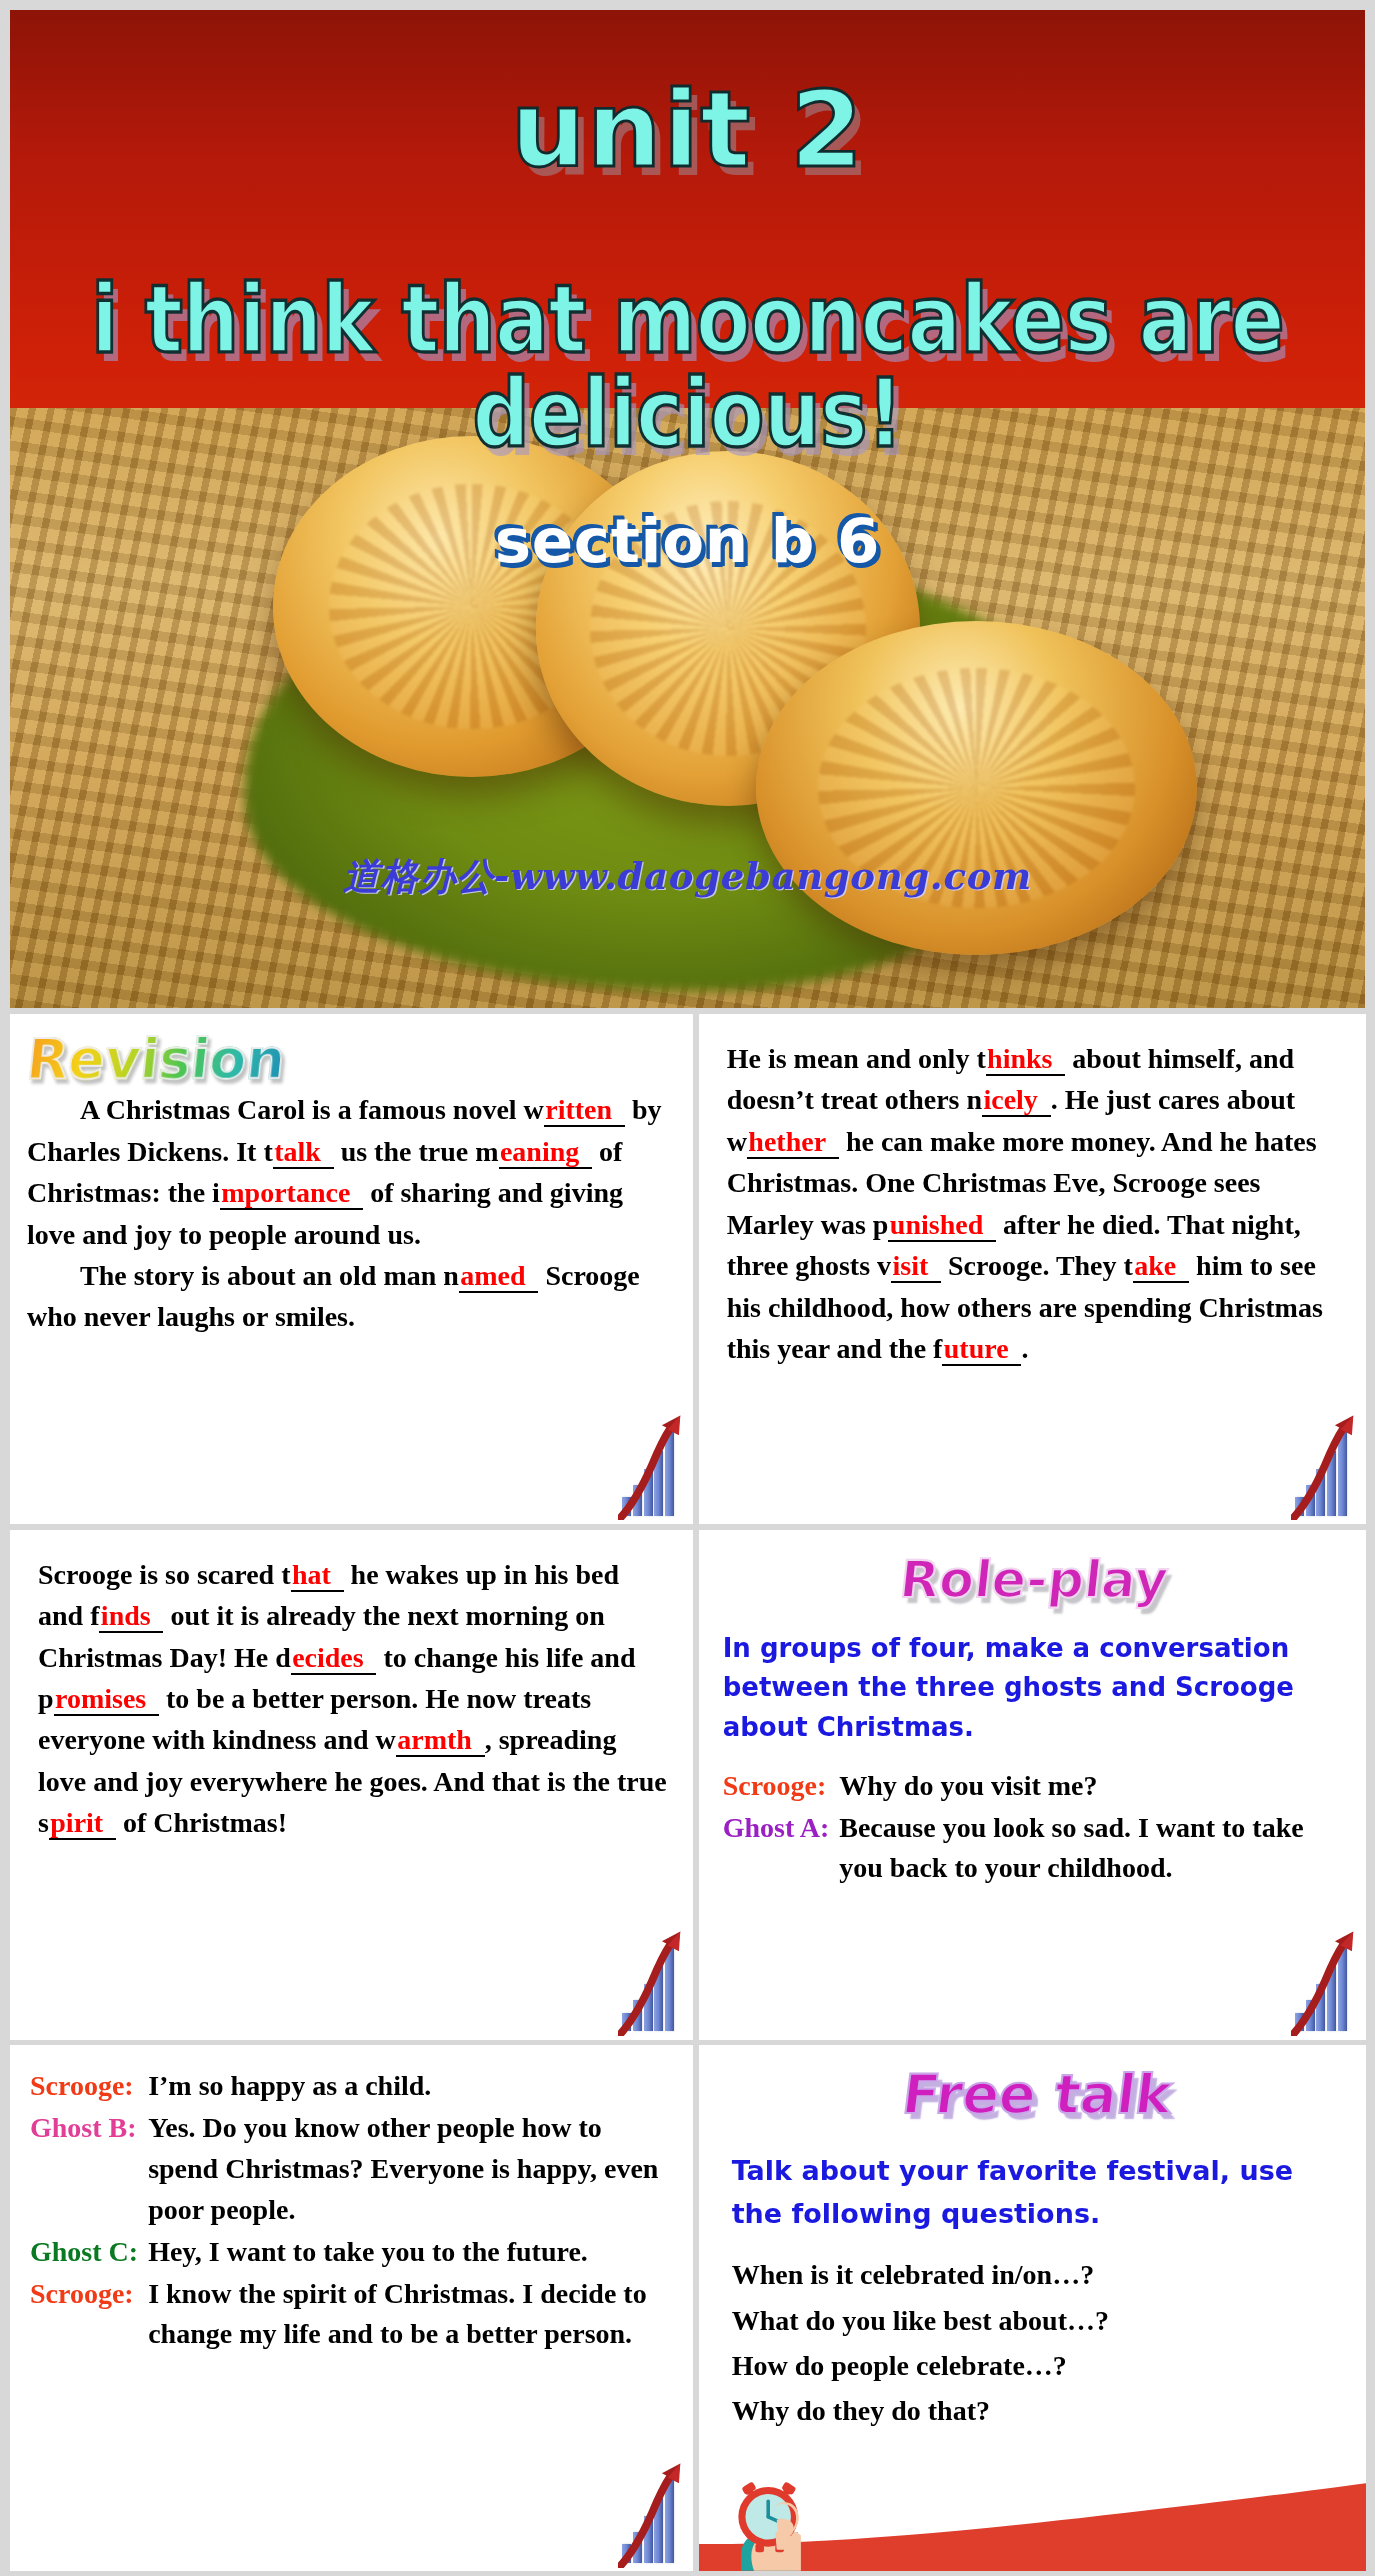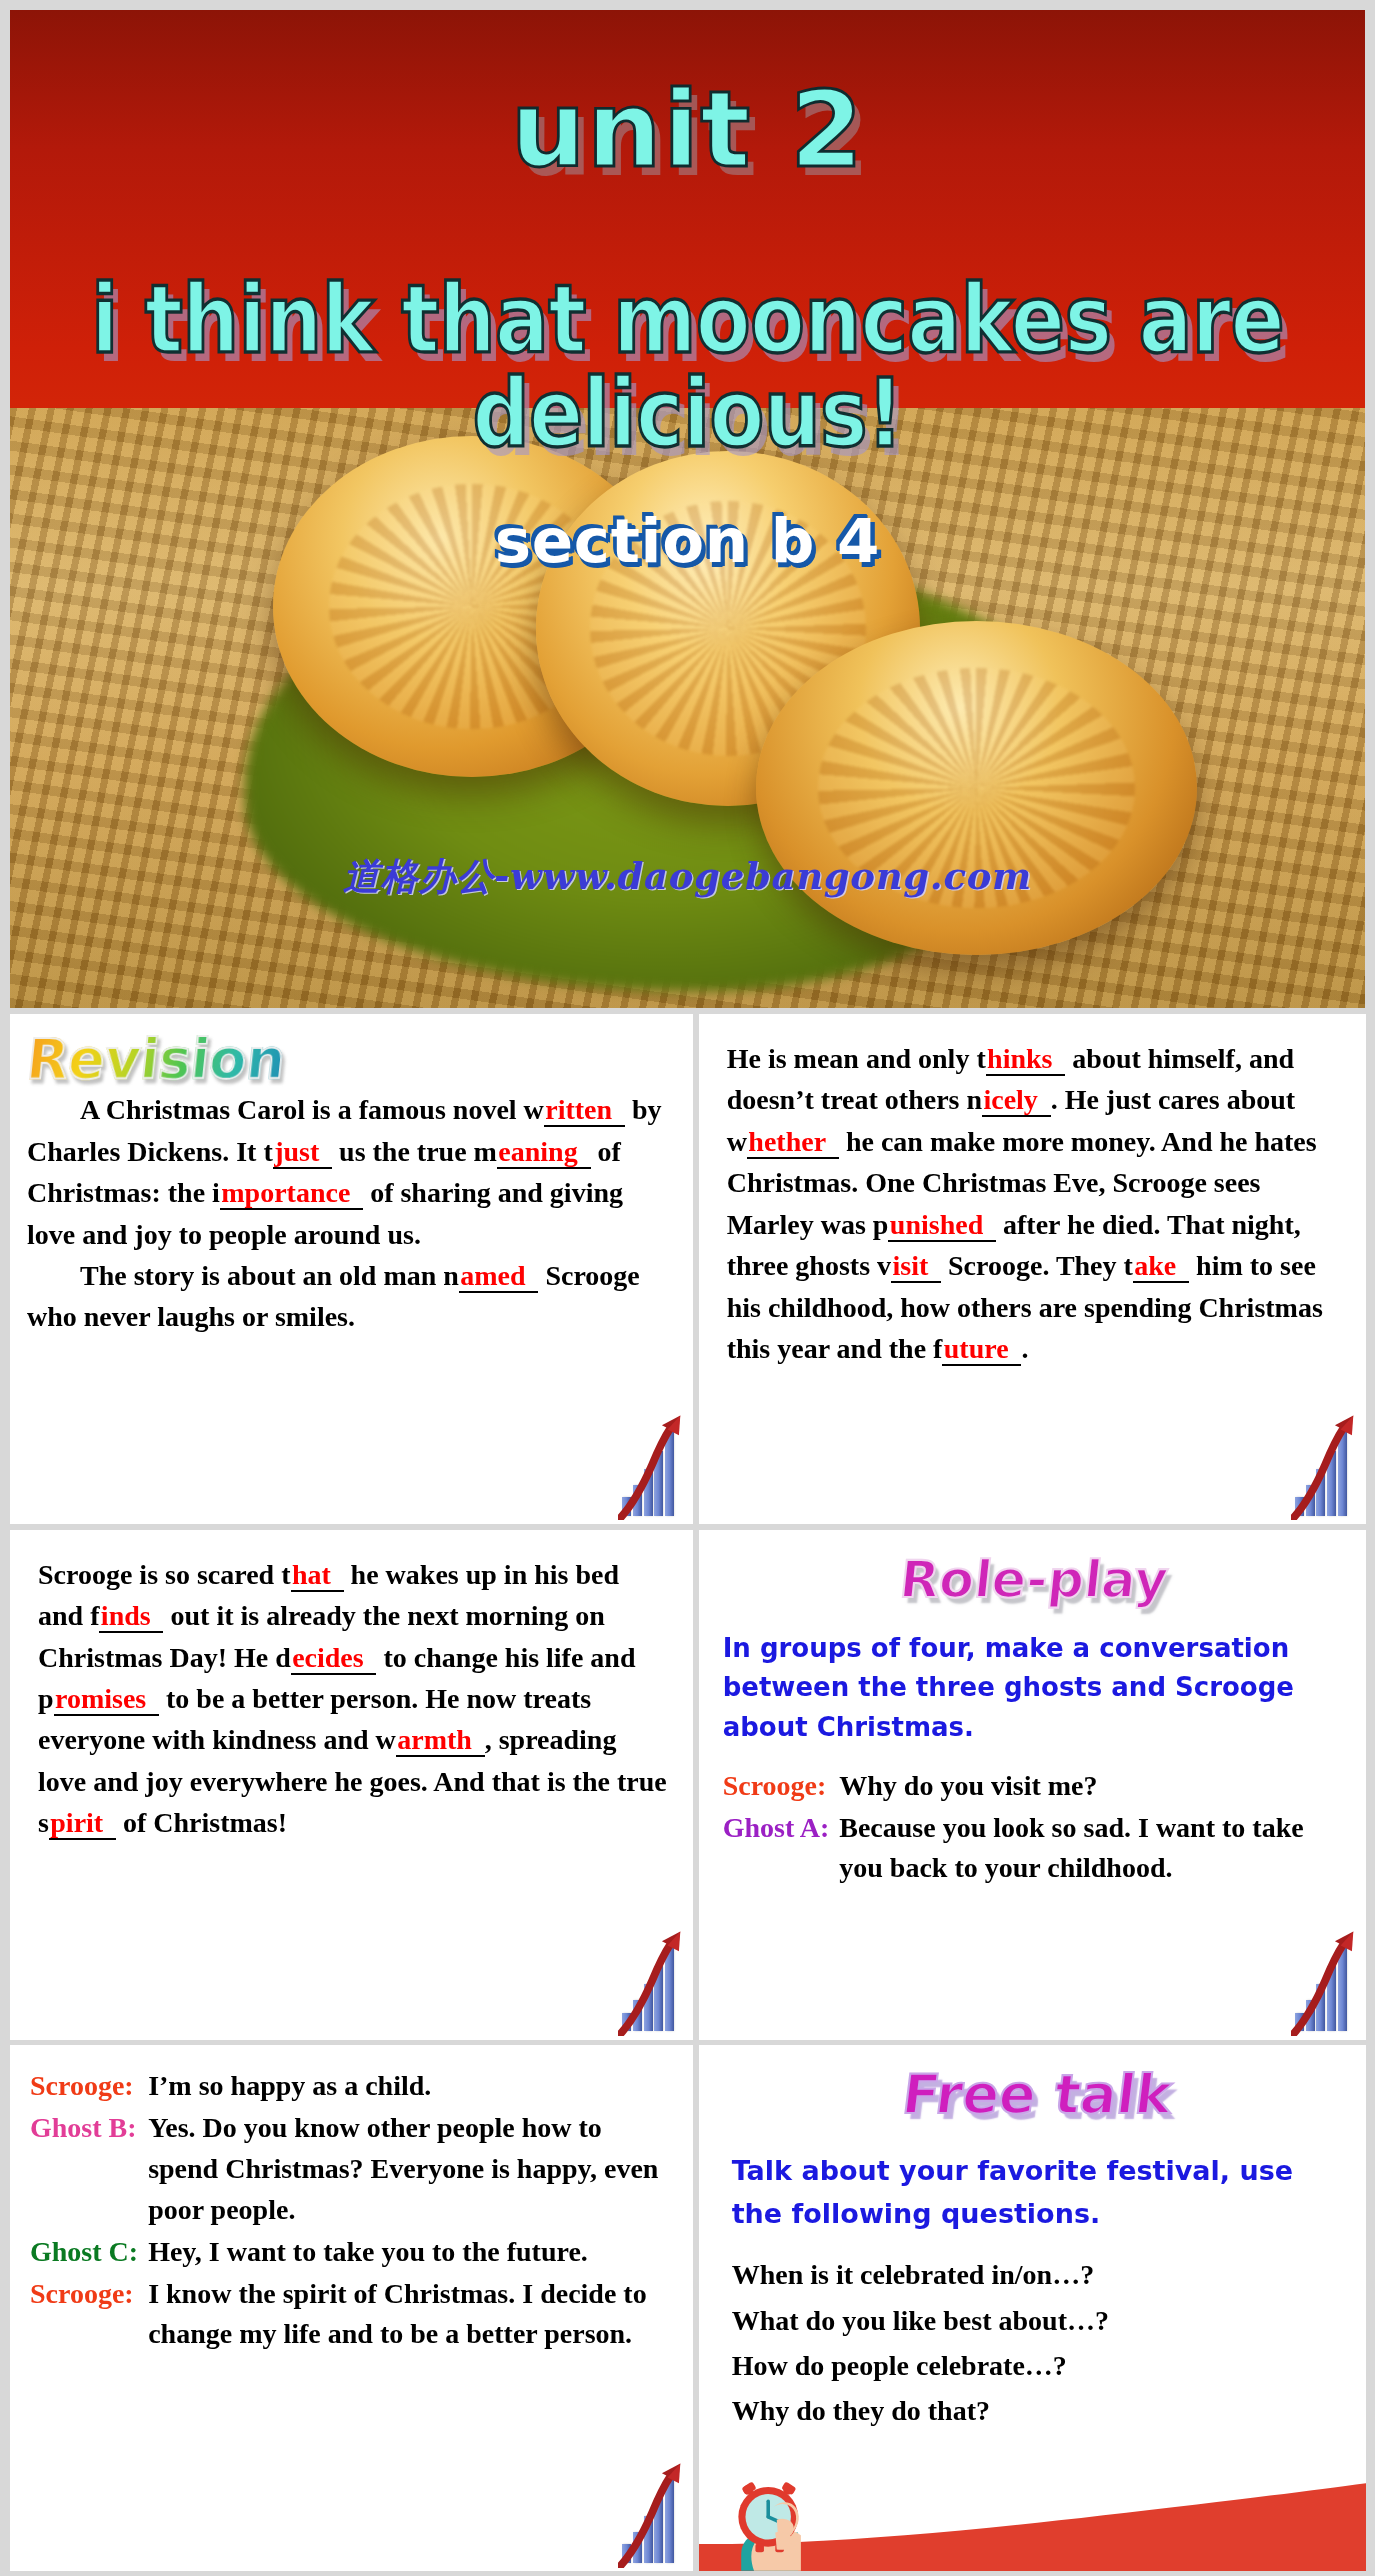--- a/index.html
+++ b/index.html
@@ -214,32 +214,32 @@
 <div class="hero">
   <div class="hero-basket"></div>
   <div class="hero-leaf"></div>
   <div class="cake c1"></div>
   <div class="cake c2"></div>
   <div class="cake c3"></div>
 
   <div class="hero-title">unit 2</div>
   <div class="hero-subtitle">i think that mooncakes are delicious!</div>
   <div class="hero-section">
-    <span>section b 4</span>
+    <span>section b 6</span>
   </div>
   <div class="hero-watermark">道格办公-www.daogebangong.com</div>
 </div>
 
 <div class="grid">
 
   <div class="panel p-revision">
     <div class="revision-title">Revision</div>
 
     <div class="body-txt">
-      <span class="indent"></span><span>A Christmas Carol is a famous novel w</span><span class="blank-pad">ritten</span><span> by Charles Dickens. It t</span><span class="blank-pad">just</span><span> us the true m</span><span class="blank-pad">eaning</span><span> of Christmas: the i</span><span class="blank-pad">mportance</span><span> of sharing and giving love and joy to people around us.</span>
+      <span class="indent"></span><span>A Christmas Carol is a famous novel w</span><span class="blank-pad">ritten</span><span> by Charles Dickens. It t</span><span class="blank-pad">talk</span><span> us the true m</span><span class="blank-pad">eaning</span><span> of Christmas: the i</span><span class="blank-pad">mportance</span><span> of sharing and giving love and joy to people around us.</span>
     </div>
 
     <div class="body-txt">
       <span class="indent"></span><span>The story is about an old man n</span><span class="blank-pad">amed</span><span> Scrooge who never laughs or smiles.</span>
     </div>
 
     <div class="chart-deco">
       <div class="bar" style="left:4.3px;height:18.5px;"></div>
       <div class="bar" style="left:15px;height:31px;"></div>
       <div class="bar" style="left:25.6px;height:47px;"></div>

